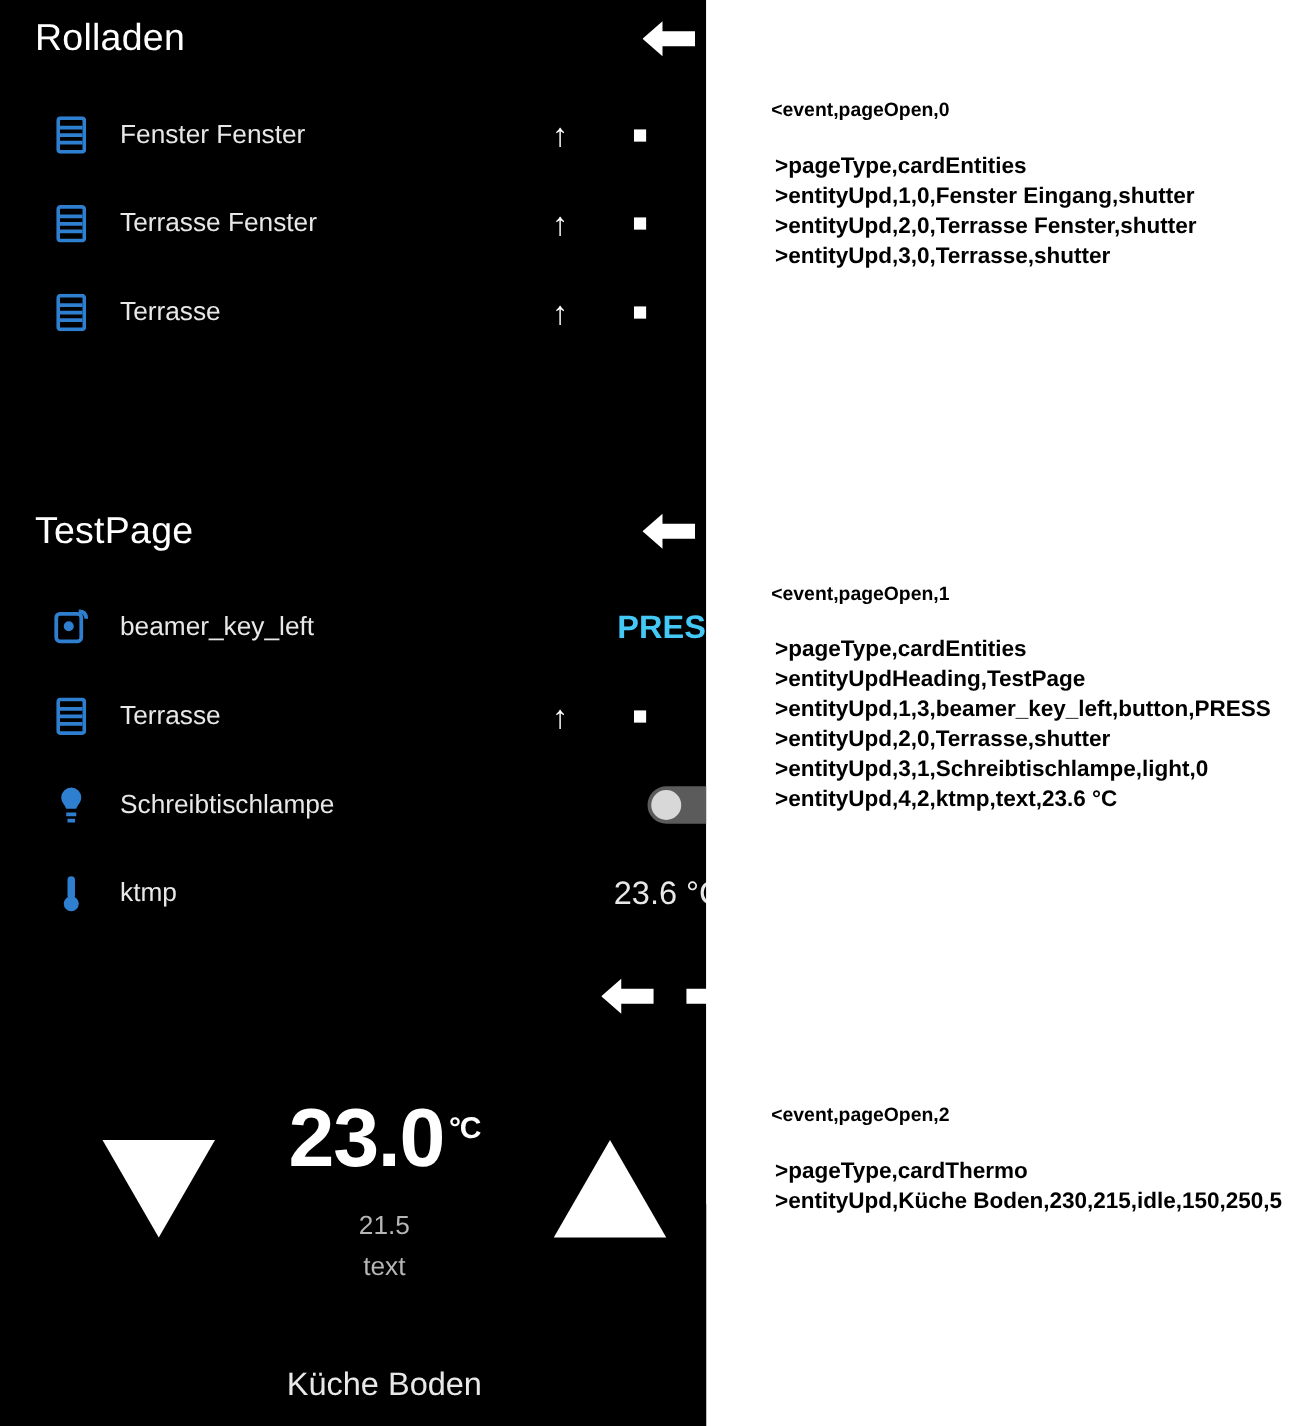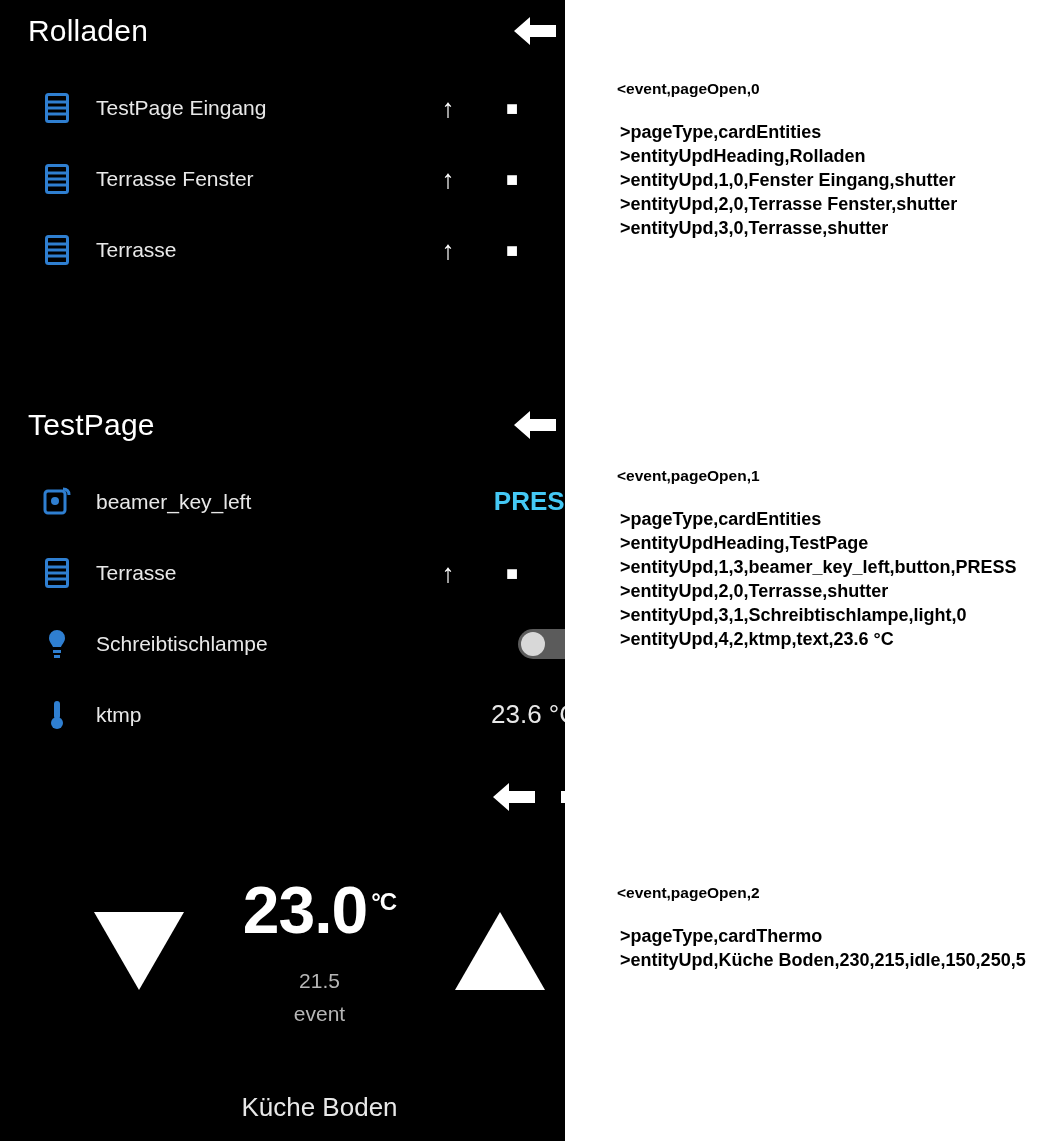--- a/index.html
+++ b/index.html
@@ -129,21 +129,21 @@
     top: 3px;
     width: 24px;
     height: 24px;
     border-radius: 50%;
     background: #d8d8d8;
   }
 
   
   .thermo {
     position: absolute;
-    left: 12px;
+    left: 0;
     width: 615px;
   }
   .thermo-body {
     position: relative;
     height: 310px;
   }
   .tri {
     position: absolute;
     width: 0; height: 0;
   }
@@ -252,21 +252,21 @@
 
         <div class="row">
           <span class="row-icon">
             <svg width="24" height="30" viewBox="0 0 24 30">
               <rect x="1.5" y="1.5" width="21" height="27" rx="2" fill="none" stroke="#2f7fd1" stroke-width="3"></rect>
               <line x1="3" y1="9" x2="21" y2="9" stroke="#2f7fd1" stroke-width="3"></line>
               <line x1="3" y1="15" x2="21" y2="15" stroke="#2f7fd1" stroke-width="3"></line>
               <line x1="3" y1="21" x2="21" y2="21" stroke="#2f7fd1" stroke-width="3"></line>
             </svg>
           </span>
-          <span class="row-label">TestPage Eingang</span>
+          <span class="row-label">Fenster Fenster</span>
           <span class="row-controls">
             <span class="shutter-btn">↑</span>
             <span class="shutter-btn stop">■</span>
             <span class="shutter-btn">↓</span>
           </span>
         </div>
 
         <div class="row">
           <span class="row-icon">
             <svg width="24" height="30" viewBox="0 0 24 30">
@@ -402,34 +402,33 @@
         </div>
       </div>
 
       <div class="thermo-body">
         <span class="tri tri-down"></span>
         <span class="tri tri-up"></span>
         <div class="temp-main">
           <span>23.0</span><span class="unit">°C</span>
         </div>
         <div class="temp-target">21.5</div>
-        <div class="temp-state">event</div>
+        <div class="temp-state">text</div>
       </div>
 
       <div class="thermo-name">Küche Boden</div>
     </div>
 
   </div>
 
   <div class="log">
 
     <div class="log-block" style="top:80px;">
       <div class="log-event">&lt;event,pageOpen,0</div>
       <div class="log-line">&gt;pageType,cardEntities</div>
-      <div class="log-line">&gt;entityUpdHeading,Rolladen</div>
       <div class="log-line">&gt;entityUpd,1,0,Fenster Eingang,shutter</div>
       <div class="log-line">&gt;entityUpd,2,0,Terrasse Fenster,shutter</div>
       <div class="log-line">&gt;entityUpd,3,0,Terrasse,shutter</div>
     </div>
 
     <div class="log-block" style="top:467px;">
       <div class="log-event">&lt;event,pageOpen,1</div>
       <div class="log-line">&gt;pageType,cardEntities</div>
       <div class="log-line">&gt;entityUpdHeading,TestPage</div>
       <div class="log-line">&gt;entityUpd,1,3,beamer_key_left,button,PRESS</div>

